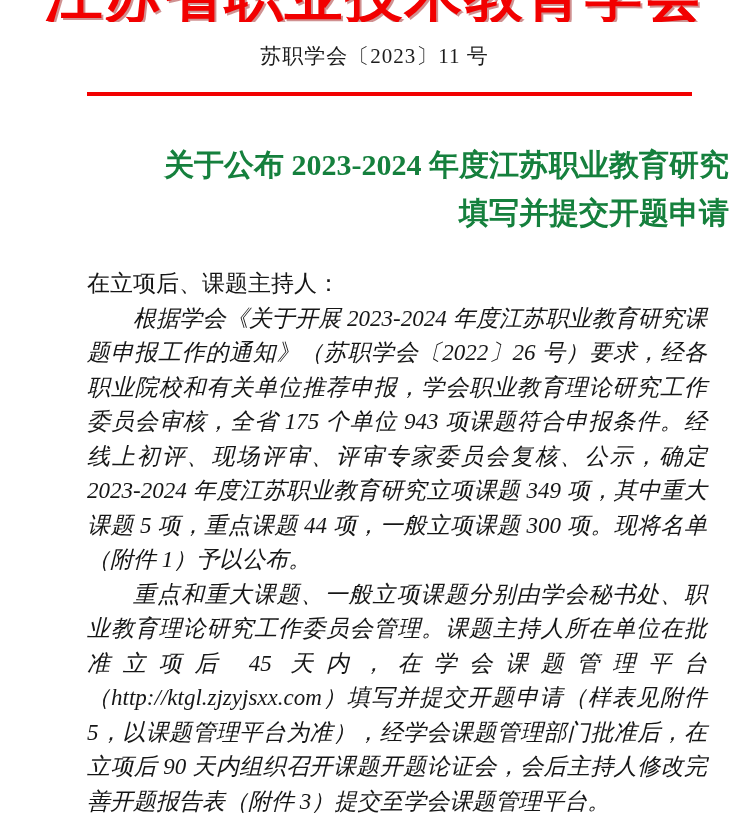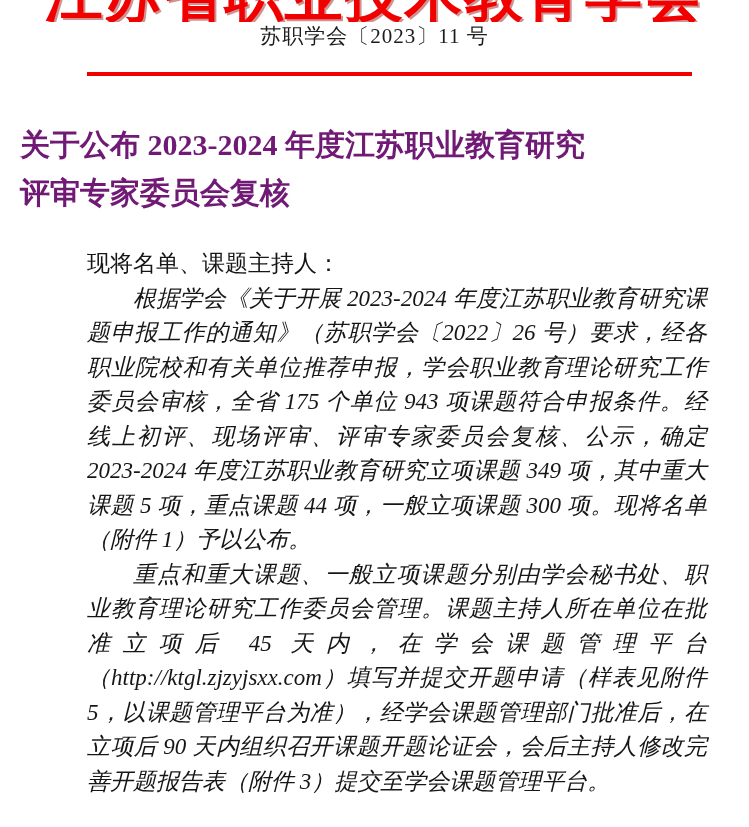--- a/index.html
+++ b/index.html
@@ -33,38 +33,39 @@
     bottom: -3px;
     white-space: nowrap;
     font-size: 58px;
     line-height: 1;
     font-weight: 700;
     letter-spacing: 2px;
     color: var(--accent-red, #f20000);
     text-shadow: 2px 2px 0 rgba(150, 10, 10, 0.45);
   }
   .doc-number {
+    margin-top: 20px;
     text-align: center;
     font-size: 21px;
     letter-spacing: 1px;
     color: #1c1c1c;
   }
   .red-rule {
     height: 4px;
     border: none;
     background: var(--accent-red, #f20000);
     margin: 22px 57px 0 87px;
   }
   .notice-title {
     margin: 45px 20px 0 20px;
-    text-align: left;
+    text-align: right;
     font-weight: bold;
     font-size: 30px;
     line-height: 48px;
-    color: #701a75;
+    color: #15803d;
   }
   .notice-title .title-line {
     display: block;
   }
   .body-text {
     margin: 30px 42px 0 87px; 
   }
   .body-text p {
     margin: 0;
     font-size: 23px;
@@ -85,22 +86,22 @@
   <header class="masthead">
     <div class="masthead-text">江苏省职业技术教育学会</div>
   </header>
 
   <div class="doc-number">苏职学会〔2023〕11 号</div>
 
   <hr class="red-rule">
 
   <h1 class="notice-title">
     <span class="title-line">关于公布 2023-2024 年度江苏职业教育研究</span>
-    <span class="title-line">评审专家委员会复核</span>
+    <span class="title-line">填写并提交开题申请</span>
   </h1>
 
   <main class="body-text">
-    <p>现将名单、课题主持人：</p>
+    <p>在立项后、课题主持人：</p>
     <p class="indent">根据学会《关于开展 2023-2024 年度江苏职业教育研究课题申报工作的通知》（苏职学会〔2022〕26 号）要求，经各职业院校和有关单位推荐申报，学会职业教育理论研究工作委员会审核，全省 175 个单位 943 项课题符合申报条件。经线上初评、现场评审、评审专家委员会复核、公示，确定 2023-2024 年度江苏职业教育研究立项课题 349 项，其中重大课题 5 项，重点课题 44 项，一般立项课题 300 项。现将名单（附件 1）予以公布。</p>
     <p class="indent">重点和重大课题、一般立项课题分别由学会秘书处、职业教育理论研究工作委员会管理。课题主持人所在单位在批准立项后 45 天内，在学会课题管理平台（http://ktgl.zjzyjsxx.com）填写并提交开题申请（样表见附件 5，以课题管理平台为准），经学会课题管理部门批准后，在立项后 90 天内组织召开课题开题论证会，会后主持人修改完善开题报告表（附件 3）提交至学会课题管理平台。</p>
   </main>
 
 </div>
 
 </body></html>

